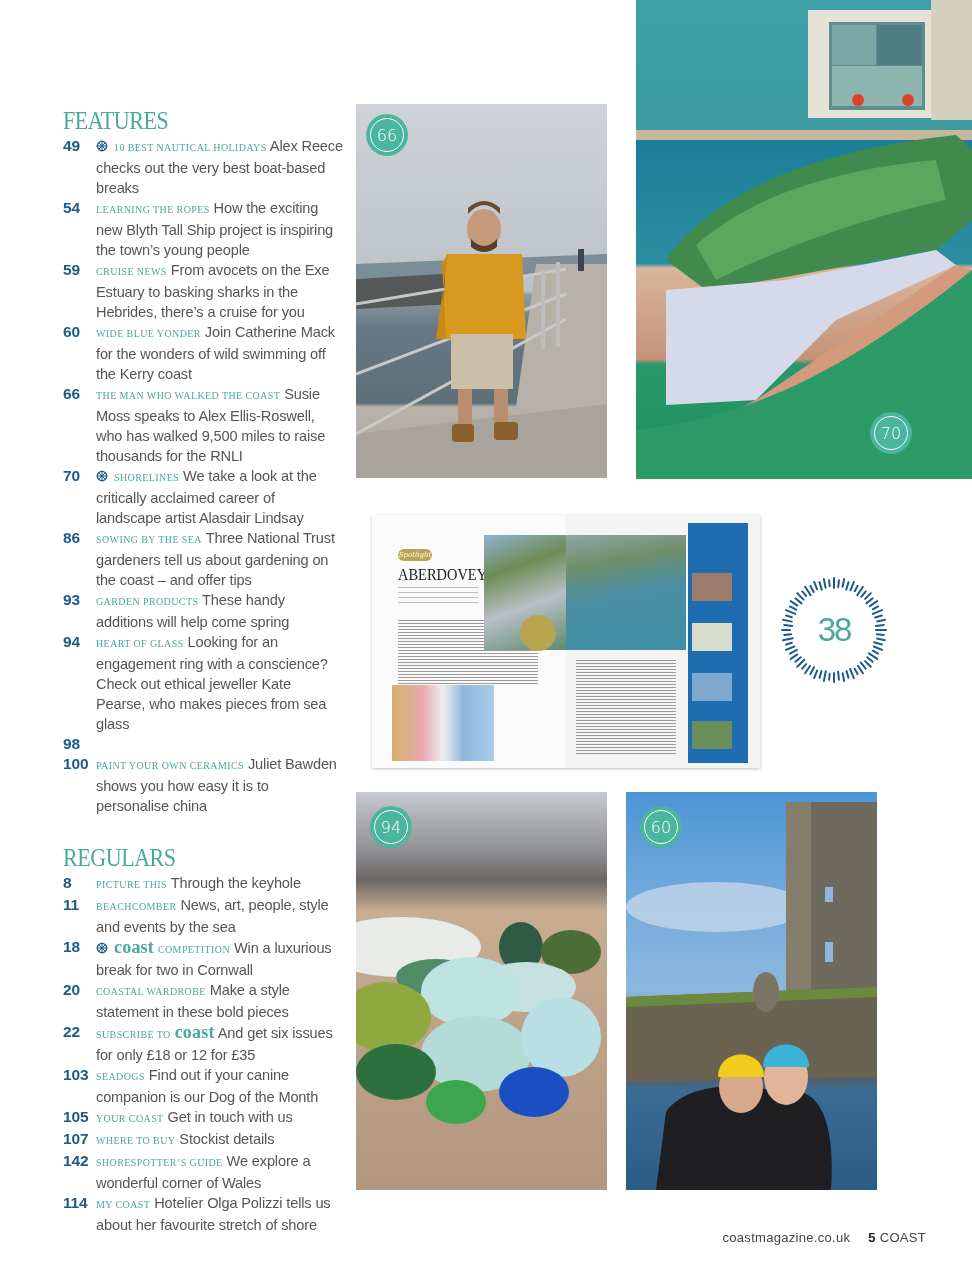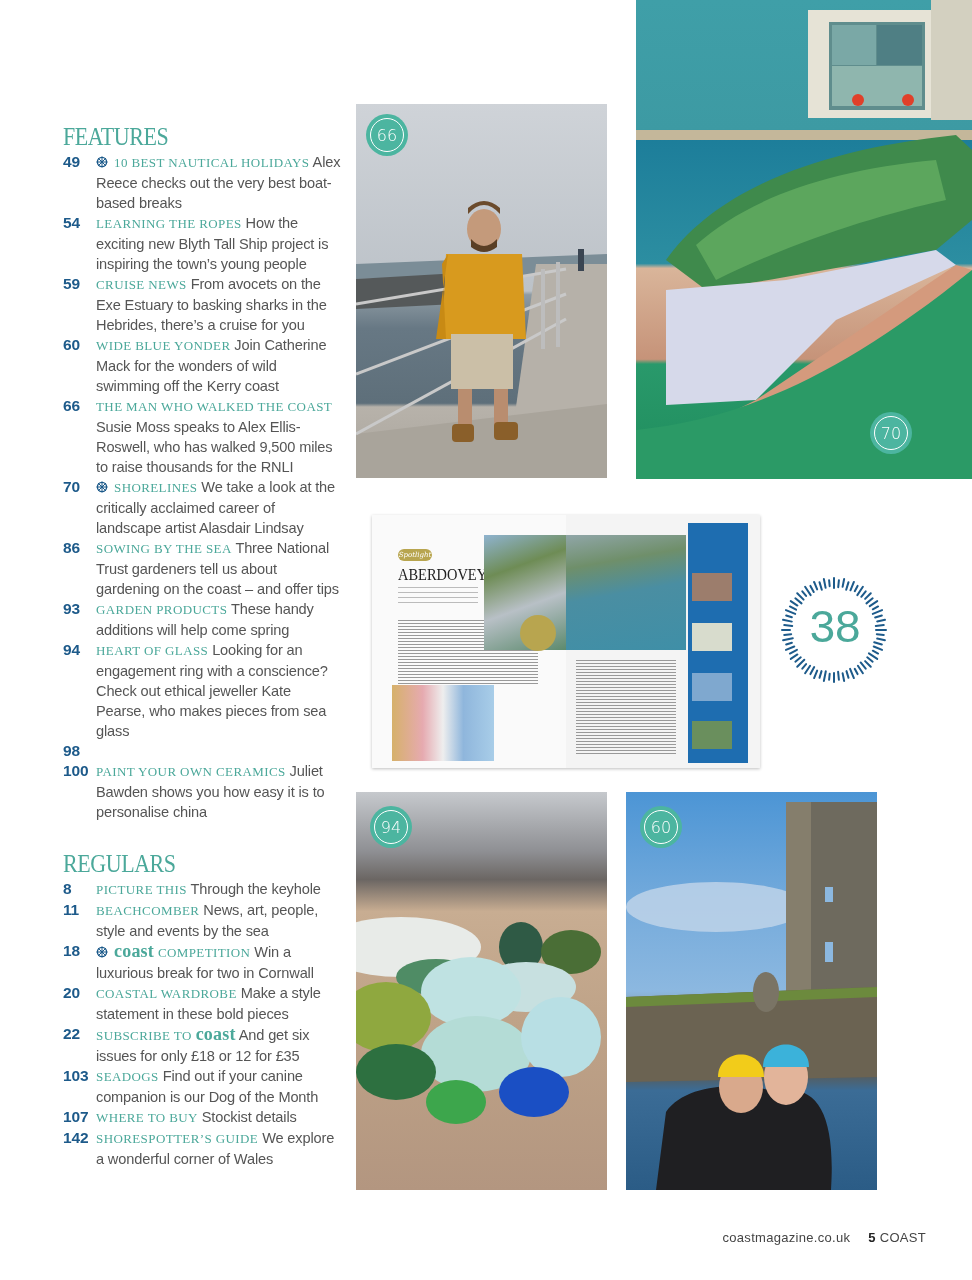--- a/index.html
+++ b/index.html
@@ -2,21 +2,21 @@
 <html><head>
 <meta charset="utf-8">
 <style>
   html, body { margin: 0; padding: 0; }
   body {
     width: 972px; height: 1280px; position: relative; overflow: hidden;
     background: #ffffff;
     font-family: "Liberation Sans", sans-serif;
   }
   .toc {
-    position: absolute; left: 63px; top: 124px; width: 280px;
+    position: absolute; left: 63px; top: 108px; width: 280px;
   }
   .section-title {
     font-family: "Liberation Serif", serif;
     color: #4ba89a;
     font-size: 25px;
     letter-spacing: -0.5px;
     line-height: 26px;
     margin: 0 0 2px 0;
     transform: scaleX(0.88); transform-origin: left center;
   }
@@ -26,21 +26,21 @@
     font-size: 14.6px; line-height: 20px; color: #555555;
     letter-spacing: -0.15px;
   }
   .entry .num {
     width: 33px; flex: 0 0 33px;
     color: #1d5a8a; font-weight: bold; font-size: 15.5px;
   }
   .entry .body { flex: 1; }
   .entry .head {
     font-family: "Liberation Serif", serif;
-    color: #4ba89a; font-size: 13px; letter-spacing: 0.4px;
+    color: #4ba89a; font-size: 10px; letter-spacing: 0.4px;
   }
   .entry .brand {
     font-family: "Liberation Serif", serif; font-weight: bold;
     color: #4ba89a; font-size: 18px; letter-spacing: 0.2px;
   }
   .wheel {
     display: inline-block; width: 12px; height: 12px; margin-right: 6px;
     vertical-align: -1px;
   }
 
@@ -174,26 +174,34 @@
       </div>
       <div class="entry">
         <span class="num">22</span>
         <span class="body"><span class="head">SUBSCRIBE TO</span> <span class="brand">coast</span> <span>And get six issues for only £18 or 12 for £35</span></span>
       </div>
       <div class="entry">
         <span class="num">103</span>
         <span class="body"><span class="head">SEADOGS</span> <span>Find out if your canine companion is our Dog of the Month</span></span>
       </div>
       <div class="entry">
+        <span class="num">105</span>
+        <span class="body"><span class="head">YOUR COAST</span> <span>Get in touch with us</span></span>
+      </div>
+      <div class="entry">
         <span class="num">107</span>
         <span class="body"><span class="head">WHERE TO BUY</span> <span>Stockist details</span></span>
       </div>
       <div class="entry">
         <span class="num">142</span>
         <span class="body"><span class="head">SHORESPOTTER’S GUIDE</span> <span>We explore a wonderful corner of Wales</span></span>
+      </div>
+      <div class="entry">
+        <span class="num">114</span>
+        <span class="body"><span class="head">MY COAST</span> <span>Hotelier Olga Polizzi tells us about her favourite stretch of shore</span></span>
       </div>
     </div>
 </div>
 
 <div class="photo" id="p66">
   <svg width="251" height="374" viewBox="0 0 251 374" style="position:absolute;left:0;top:0">
     <path d="M0 160 L251 150 L251 170 L0 175 Z" fill="#7b8d97"></path>
     <path d="M0 175 L120 168 L100 200 L0 205 Z" fill="#55595a"></path>
     <polygon points="150,374 251,374 251,160 180,160" fill="#b6b1a9"></polygon>
     <polygon points="0,374 251,374 251,300 0,330" fill="#a9a49b"></polygon>
@@ -325,21 +333,21 @@
         <line x1="86.11269837220809" y1="23.887301627791903" x2="91.76955262170046" y2="18.230447378299523"></line>
         <line x1="87.46643904123493" y1="28.35548206512687" x2="93.65052266813683" y2="23.280335791817702"></line>
         <line x1="90.75319332900945" y1="31.110479980157105" x2="98.23641983973235" y2="26.110347882980687"></line>
         <line x1="93.80453563132761" y1="34.25854357965609" x2="99.09606321741774" y2="31.430163158700104"></line>
         <line x1="93.80294036547403" y1="38.927295840666204" x2="103.0417356905869" y2="35.100461517015304"></line>
         <line x1="96.14843443648498" y1="42.51775887805811" x2="102.84701678661044" y2="40.485766137276876"></line>
         <line x1="98.15455233774213" y1="46.416025831290334" x2="106.00083458096798" y2="44.8553032551613"></line>
         <line x1="96.79775852023226" y1="50.88328010615846" x2="104.75923633360985" y2="50.09914298352197"></line>
       </g>
   </svg>
-  <div style="position:absolute;left:0;top:0;width:110px;height:110px;display:flex;align-items:center;justify-content:center;color:#4ba89a;font-size:46px;font-family:Liberation Mono, monospace;font-weight:200;letter-spacing:-2px">38</div>
+  <div style="position:absolute;left:0;top:0;width:110px;height:110px;display:flex;align-items:center;justify-content:center;color:#4ba89a;font-size:33px;font-family:Liberation Sans, sans-serif;font-weight:200;letter-spacing:-2px">38</div>
 </div>
 
 <div class="photo" id="p94">
   <svg width="251" height="398" viewBox="0 0 251 398" style="position:absolute;left:0;top:0">
     <ellipse cx="45" cy="155" rx="80" ry="30" fill="#e8ebe8"></ellipse>
     <ellipse cx="165" cy="155" rx="22" ry="25" fill="#2f5a45"></ellipse>
     <ellipse cx="215" cy="160" rx="30" ry="22" fill="#4a6e36"></ellipse>
     <ellipse cx="80" cy="185" rx="40" ry="18" fill="#4f8c65"></ellipse>
     <ellipse cx="170" cy="195" rx="50" ry="25" fill="#c7e0e0"></ellipse>
     <ellipse cx="115" cy="200" rx="50" ry="35" fill="#bfe2e2"></ellipse>

